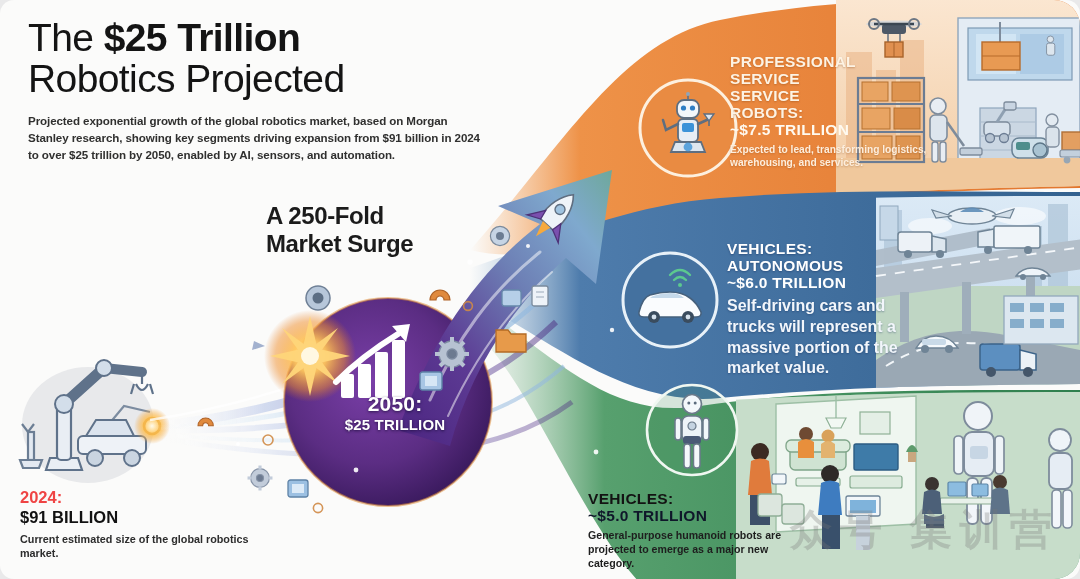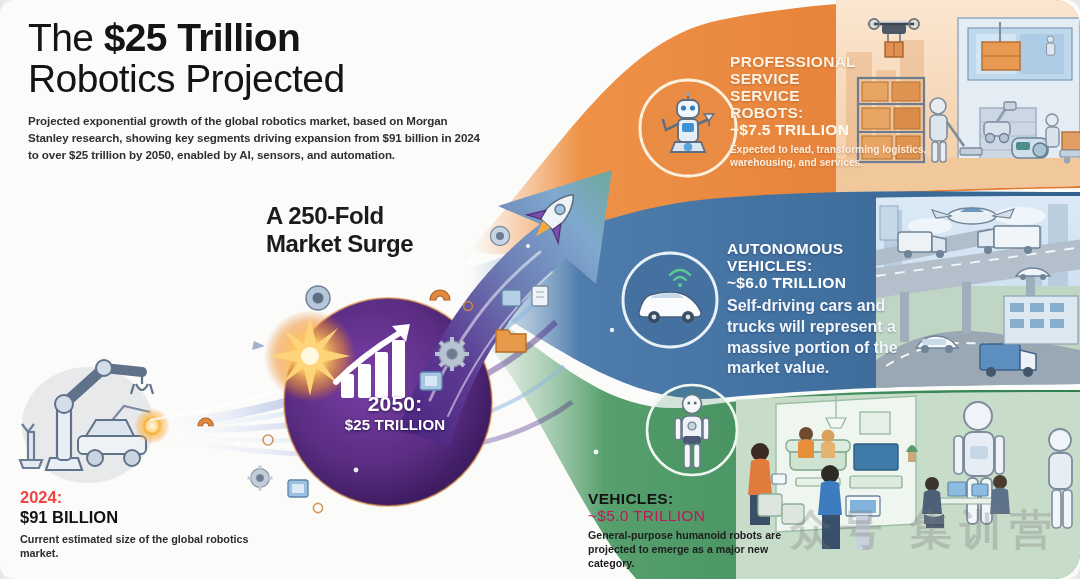--- a/index.html
+++ b/index.html
@@ -57,21 +57,21 @@
   #seg-pro .amt  { font-size:15.5px; color:#fffaf0; font-weight:800; letter-spacing:.3px; }
   #seg-pro .desc { margin-top:4px; font-size:10.2px; color:#fdeedd; text-shadow:0 1px 2px rgba(120,55,10,.3); }
 
   #seg-av { left:727px; top:240px; width:208px; }
   #seg-av .head { font-size:15.5px; color:#ffffff; text-shadow:0 1px 2px rgba(10,35,80,.4); }
   #seg-av .amt  { font-size:15.5px; color:#ffffff; font-weight:800; letter-spacing:.3px; }
   #seg-av .desc { margin-top:4px; font-size:16px; color:#f2f6fb; text-shadow:0 1px 2px rgba(10,35,80,.35); }
 
   #seg-hum { left:588px; top:490px; width:215px; }
   #seg-hum .head { font-size:15.5px; color:#131313; }
-  #seg-hum .amt  { font-size:15.5px; color:#be185d; font-weight:400; letter-spacing:.3px; }
+  #seg-hum .amt  { font-size:15.5px; color:#0f172a; font-weight:700; letter-spacing:.3px; }
   #seg-hum .desc { margin-top:4px; font-size:10.6px; color:#1e1e1e; }
 
   #watermark {
     left:790px; top:498px; width:270px; height:64px;
     font-size:42px; font-weight:700; color:rgba(120,120,120,0.30);
     letter-spacing:8px; line-height:64px; white-space:nowrap;
     pointer-events:none;
   }
 </style>
 </head>
@@ -687,22 +687,22 @@
   <div id="seg-pro" class="seg txt">
     <div class="head">PROFESSIONAL</div>
     <div class="head">SERVICE</div>
     <div class="head">SERVICE</div>
     <div class="head">ROBOTS:</div>
     <div class="amt">~$7.5 TRILLION</div>
     <div class="desc">Expected to lead, transforming logistics, warehousing, and services.</div>
   </div>
 
   <div id="seg-av" class="seg txt">
+    <div class="head">VEHICLES:</div>
     <div class="head">AUTONOMOUS</div>
-    <div class="head">VEHICLES:</div>
     <div class="amt">~$6.0 TRILLION</div>
     <div class="desc">Self-driving cars and trucks will represent a massive portion of the market value.</div>
   </div>
 
   <div id="seg-hum" class="seg txt">
     <div class="head">VEHICLES:</div>
     <div class="amt">~$5.0 TRILLION</div>
     <div class="desc">General-purpose humanoid robots are projected to emerge as a major new category.</div>
   </div>
 

